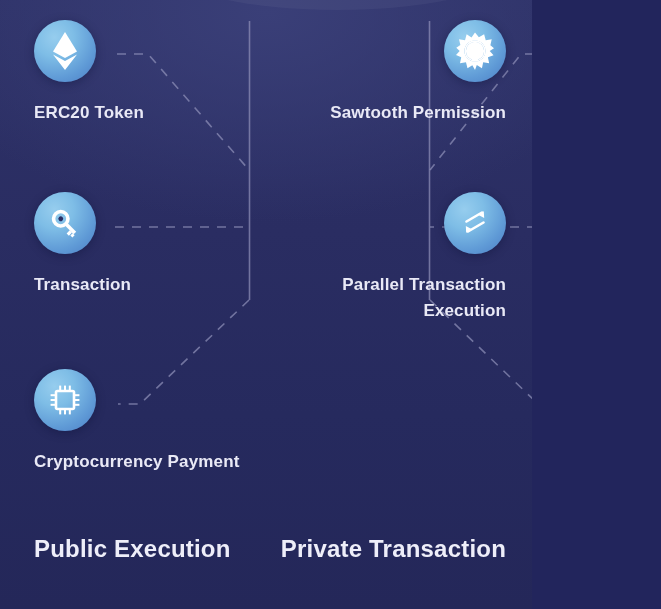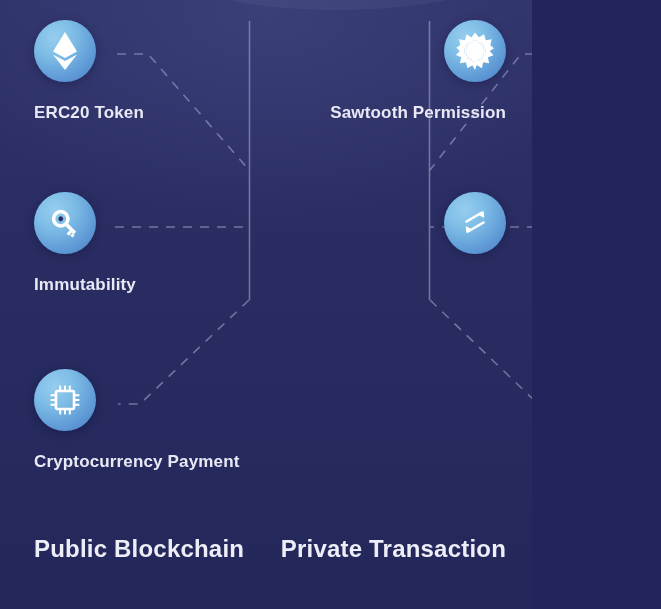--- a/index.html
+++ b/index.html
@@ -123,21 +123,21 @@
       <svg width="34" height="34" viewBox="0 0 34 34">
         <g transform="rotate(45 17 17)">
           <circle cx="11" cy="17" r="7.2" fill="none" stroke="#ffffff" stroke-width="3.6"></circle>
           <circle cx="11" cy="17" r="2.4" fill="#2a2d62"></circle>
           <rect x="17" y="15.2" width="14" height="3.6" fill="#ffffff"></rect>
           <rect x="25.5" y="18.8" width="3.2" height="4.4" fill="#ffffff"></rect>
           <rect x="29.6" y="18.8" width="2.8" height="3.2" fill="#ffffff"></rect>
         </g>
       </svg>
     </div>
-    <div class="node-label">Immutability</div>
+    <div class="node-label">Transaction</div>
   </div>
 
   <div class="node right" style="top:20px;">
     <div class="icon-circle">
       <svg width="38" height="38" viewBox="0 0 40 40">
         <path fill="#ffffff" d="M20 0.5 L24.1 5.6 L29.6 2.4 L31.3 8.6 L37.6 7.6 L36.2 13.9
                  L40 17 L35.5 20 L39.5 24.5 L33.6 26.6 L34.9 33 L28.6 31.9 L27.3 38.2
                  L21.9 34.8 L20 40 L17.2 34.9 L12.1 38.2 L10.5 31.9 L4.2 33 L5.5 26.6
                  L0 24.3 L3.9 20 L0.3 16.6 L4.6 13.7 L3.2 7.6 L9.5 8.6 L11.2 2.4
                  L16.3 5.7 Z"></path>
@@ -178,19 +178,20 @@
     <div class="icon-circle">
       <svg width="32" height="32" viewBox="0 0 32 32">
         <g stroke="#ffffff" stroke-width="2.6" stroke-linecap="round" fill="none">
           <line x1="7.5" y1="14.5" x2="23" y2="5.5"></line>
           <line x1="9" y1="24.5" x2="24.5" y2="15.5"></line>
         </g>
         <polygon points="24.8,4.2 25.2,11 18.6,7.6" fill="#ffffff"></polygon>
         <polygon points="7.2,25.8 6.8,19 13.4,22.4" fill="#ffffff"></polygon>
       </svg>
     </div>
+    <div class="node-label">Parallel Transaction Execution</div>
   </div>
 
 
-  <div class="heading left">Public Blockchain</div>
+  <div class="heading left">Public Execution</div>
   <div class="heading right">Private Transaction</div>
 
 </div>
 
 </body></html>

